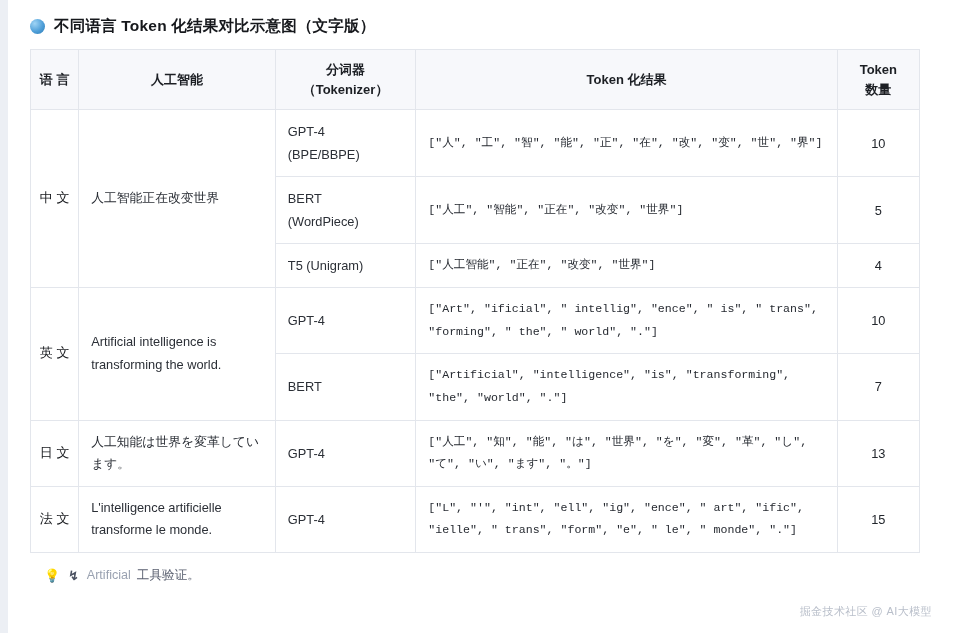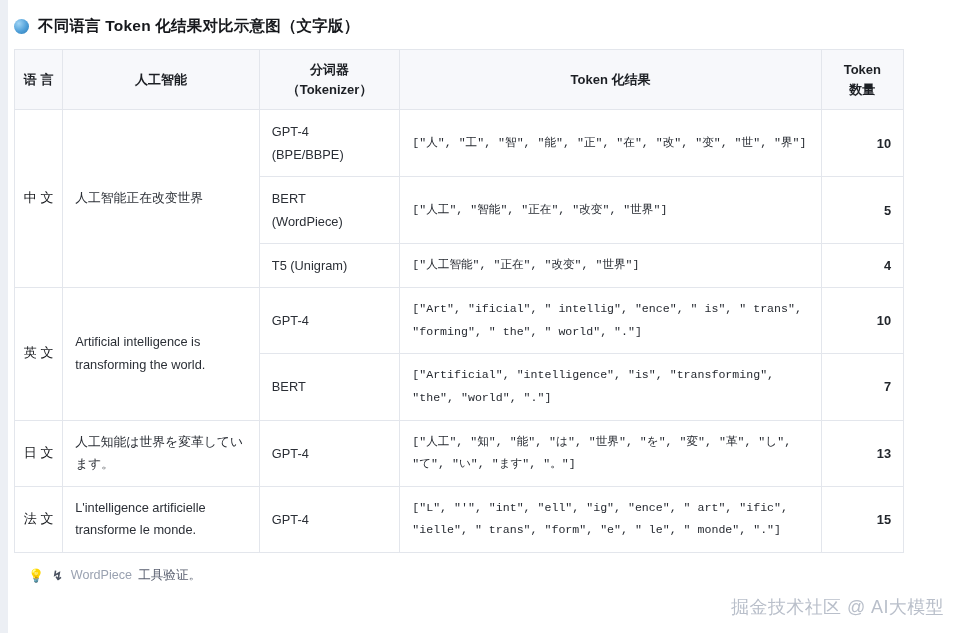--- a/index.html
+++ b/index.html
@@ -13,21 +13,21 @@
     font-family: "Liberation Sans", sans-serif;
     color: #1f2329;
     overflow: hidden;
   }
   .page {
     position: relative;
     width: 956px;
     height: 633px;
     background: #ffffff;
     box-sizing: border-box;
-    padding: 12px 22px 0 14px;
+    padding: 12px 22px 0 30px;
   }
   .title-row {
     display: flex;
     align-items: center;
     gap: 9px;
     padding: 4px 0 12px 0;
   }
   .title-icon {
     width: 15px;
     height: 15px;
@@ -94,22 +94,21 @@
     font-family: "Liberation Mono", "DejaVu Sans Mono", monospace;
     font-size: 11.6px;
     color: #262a31;
     line-height: 1.95;
     word-break: break-word;
   }
   td.cnt {
     font-size: 12.8px;
     color: #22262c;
     padding: 10px 12px;
-    text-align: right;
-    font-weight: bold;
+    text-align: center;
   }
   .note {
     display: flex;
     align-items: center;
     gap: 6px;
     padding: 14px 0 0 14px;
     font-size: 12.6px;
     color: #5a6070;
   }
   .bulb {
@@ -119,23 +118,23 @@
   .note .dl {
     color: #4a5160;
     font-weight: bold;
     margin: 0 2px;
   }
   .note .link {
     color: #9aa2b1;
   }
   .watermark {
     position: absolute;
-    right: 12px;
+    right: 24px;
     bottom: 14px;
-    font-size: 18px;
+    font-size: 11px;
     color: #b9bfca;
     letter-spacing: 0.4px;
   }
   .leftbar {
     position: absolute;
     left: 0;
     top: 0;
     width: 8px;
     height: 633px;
     background: #eceff4;
@@ -258,18 +257,18 @@
         </td>
         <td class="cnt">15</td>
       </tr>
 
     </tbody>
   </table>
 
   <div class="note">
     <span class="bulb">💡</span>
     <span class="dl">↯</span>
-    <span class="link">WordPiece</span>
+    <span class="link">Artificial</span>
     <span>工具验证。</span>
   </div>
 
   <div class="watermark">掘金技术社区 @ AI大模型</div>
 </div>
 
 </body></html>

